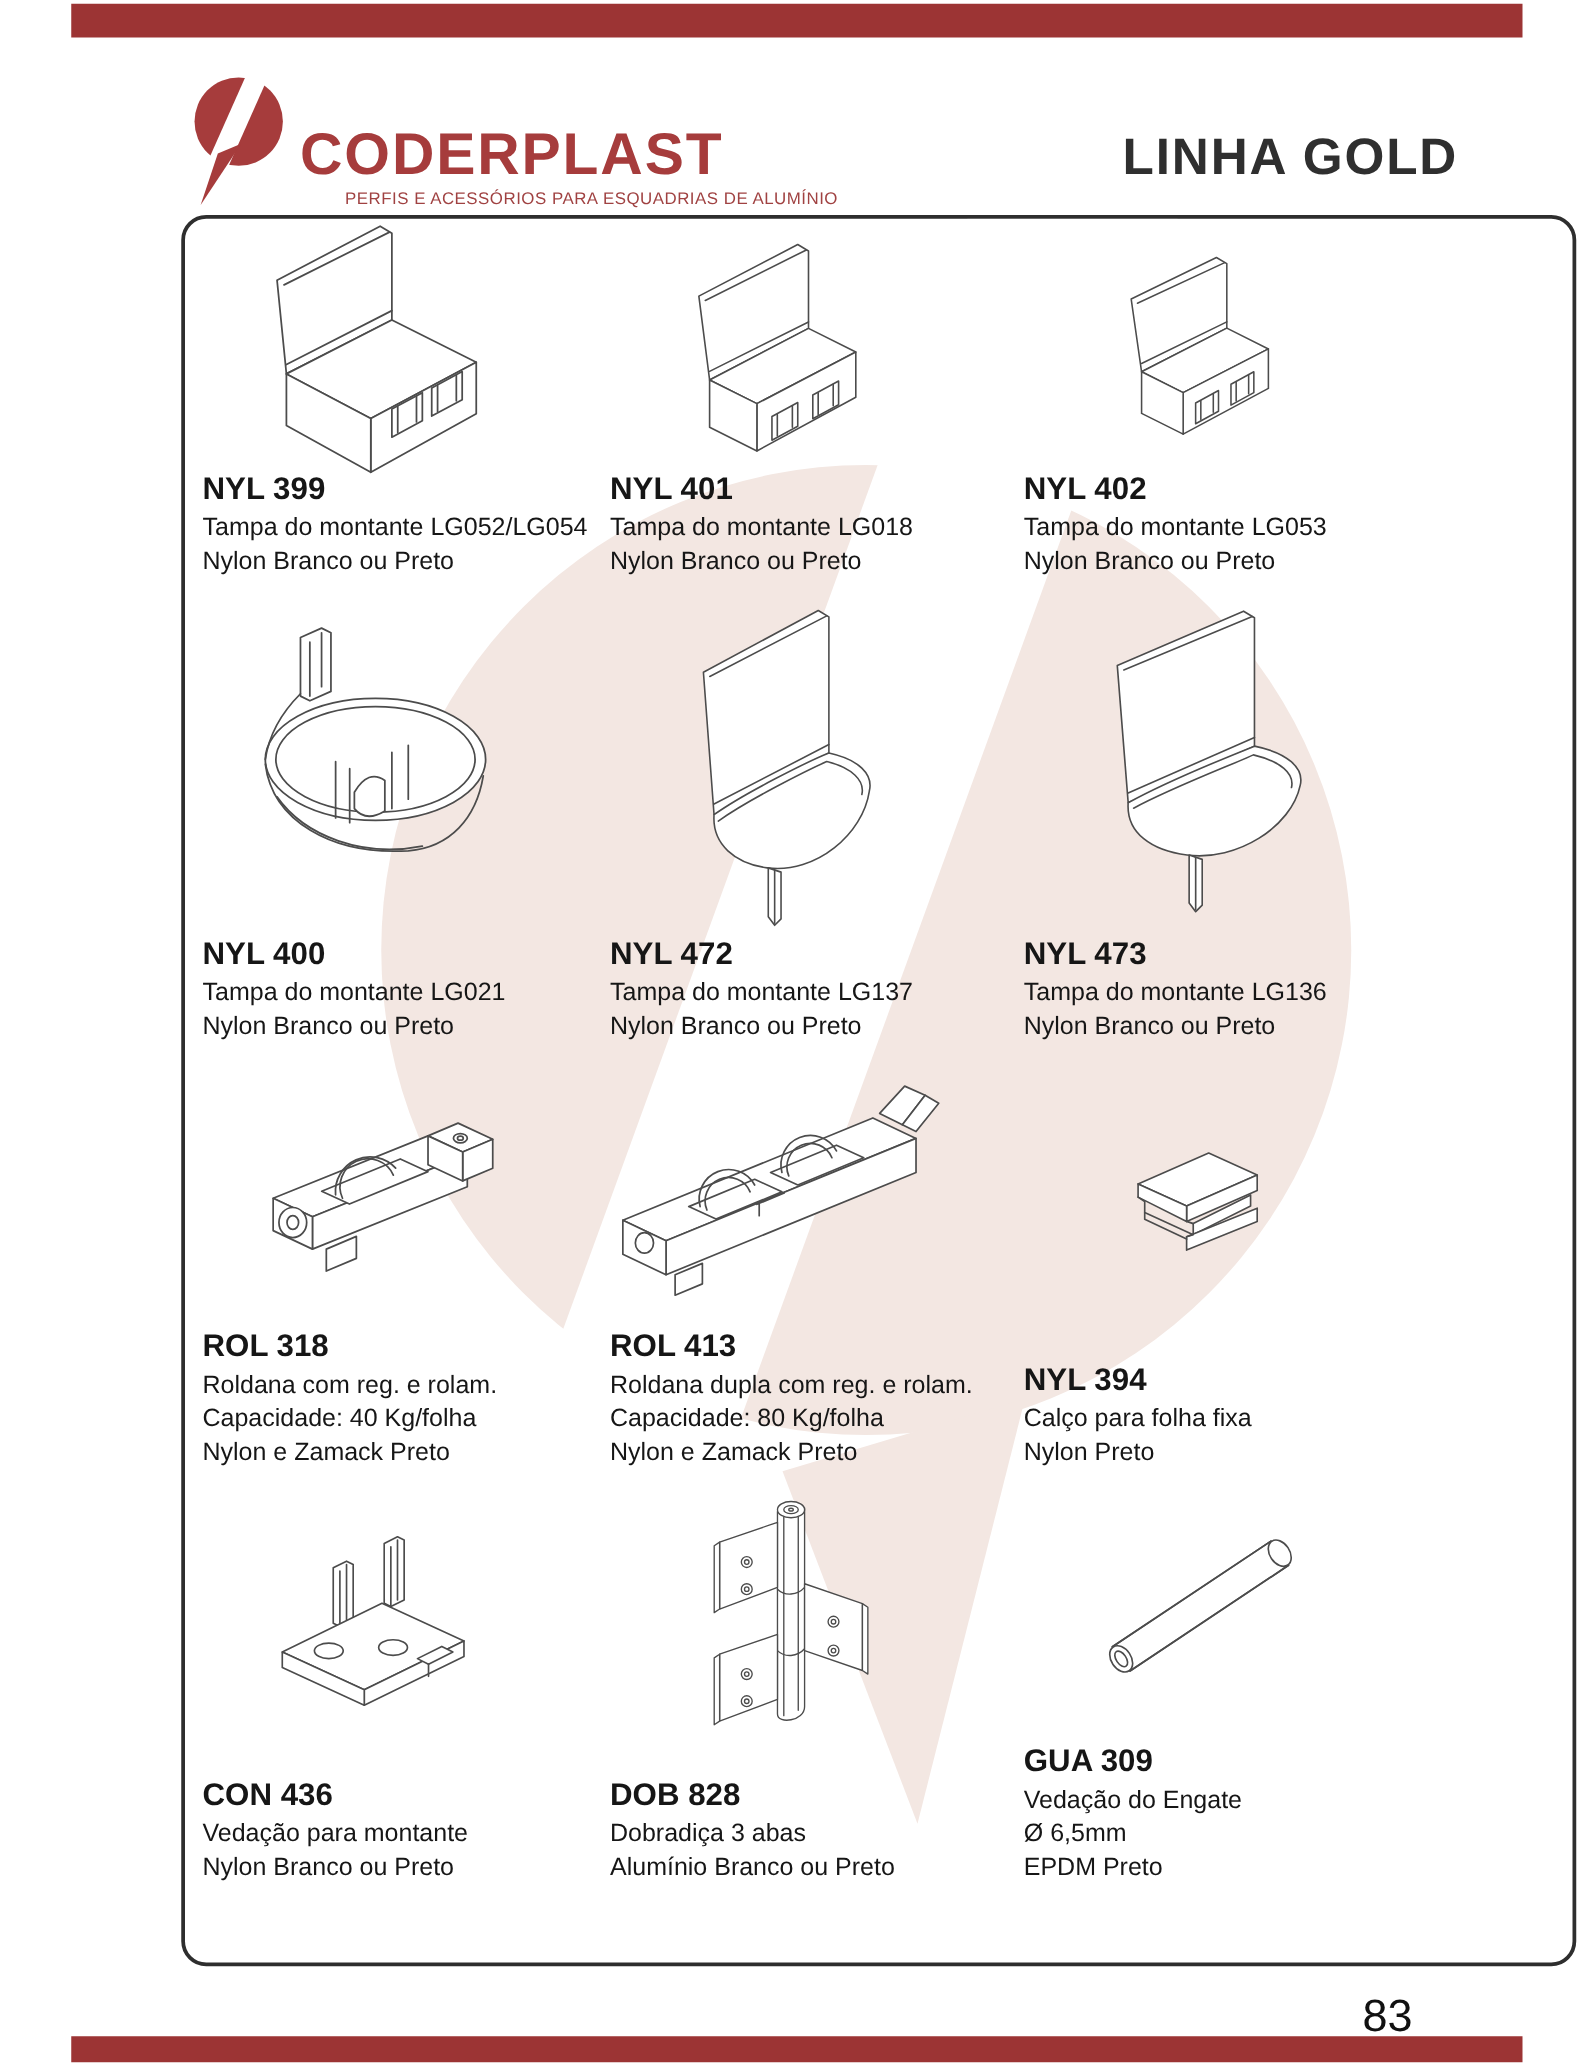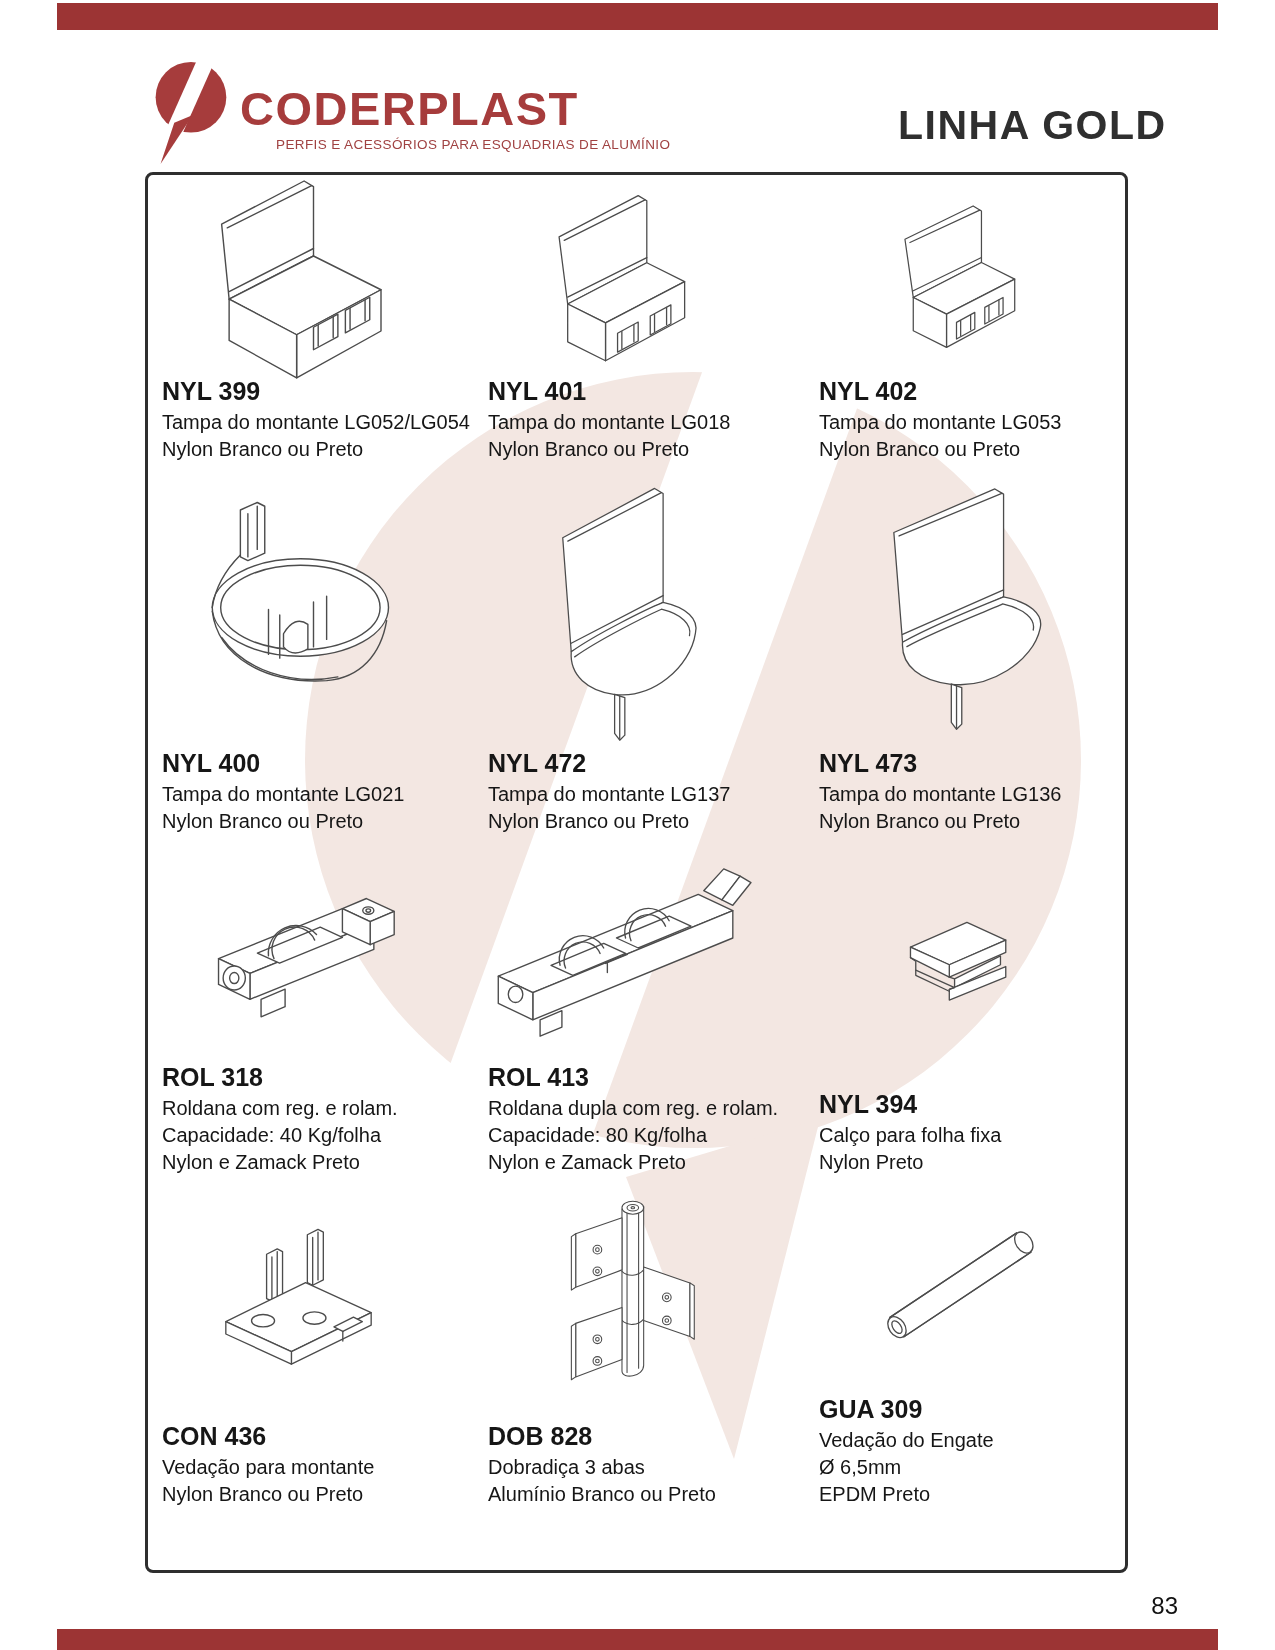--- a/index.html
+++ b/index.html
@@ -7,38 +7,38 @@
     width:1275px; height:1650px; position:relative; background:#ffffff;
     font-family:"Liberation Sans", sans-serif; overflow:hidden;
   }
   .top-bar, .bottom-bar {
     position:absolute; left:57px; width:1161px; background:#9c3434;
   }
   .top-bar { top:3px; height:27px; }
   .bottom-bar { top:1629px; height:21px; }
 
   
-  .logo { position:absolute; left:148px; top:58px; display:flex; align-items:center; }
+  .logo { position:absolute; left:148px; top:58px; display:flex; align-items:flex-end; }
   .logo-icon { width:82px; height:108px; flex:0 0 auto; }
   .logo-text { margin-left:10px; margin-top:12px; }
   .brand-name {
     font-size:47px; font-weight:bold; color:#a63c3c; letter-spacing:1.5px; line-height:1;
   }
   .brand-tagline {
     font-size:13.5px; color:#a04242; letter-spacing:0.4px; margin-top:5px;margin-left:36px;
   }
   .linha-gold {
     position:absolute; left:898px; top:102px; font-size:41px; color:#2f2f2f;
     letter-spacing:1.5px; font-weight:700;
   }
 
   
   .content-box {
-    position:absolute; left:145px; top:172px; width:983px; height:1401px;
-    border:3px solid #2e2e2e; border-radius:8px; box-sizing:border-box; overflow:hidden;
+    position:absolute; left:145px; top:172px; width:1116px; height:1401px;
+    border:3px solid #2e2e2e; border-radius:20px; box-sizing:border-box; overflow:hidden;
     background:#ffffff;
   }
   .watermark { position:absolute; left:0; top:0; z-index:0; }
   .grid {
     position:relative; z-index:1; display:grid;
     grid-template-columns:300px 345px 332px;
     grid-template-rows:296px 372px 341px 386px;
     width:977px; height:1395px;
   }
   .cell { display:flex; flex-direction:column; overflow:visible; }
@@ -49,22 +49,22 @@
   }
   .fig .nf { fill:none; }
   .label { padding:0 4px 8px 14px; }
   .c2 .label { padding-left:40px; }
   .c3 .label { padding-left:26px; }
   .r4 .label { padding-bottom:62px; }
   .code { font-size:25px; font-weight:bold; color:#161616; margin-bottom:4px; line-height:1.1; }
   .line { font-size:20px; color:#161616; line-height:1.35; white-space:nowrap; }
 
   .page-number {
-    position:absolute; top:1592px; left:1108px; width:70px; text-align:right;
-    font-size:24px; color:#111111;
+    position:absolute; top:1592px; left:1060px; width:70px; text-align:right;
+    font-size:36px; color:#111111;
   }
 </style>
 </head>
 <body>
 
 <div class="top-bar"></div>
 
 <div class="logo">
   <svg class="logo-icon" viewBox="0 0 82 110">
     <circle cx="43" cy="40" r="36" fill="#a63c3c" stroke="none"></circle>

